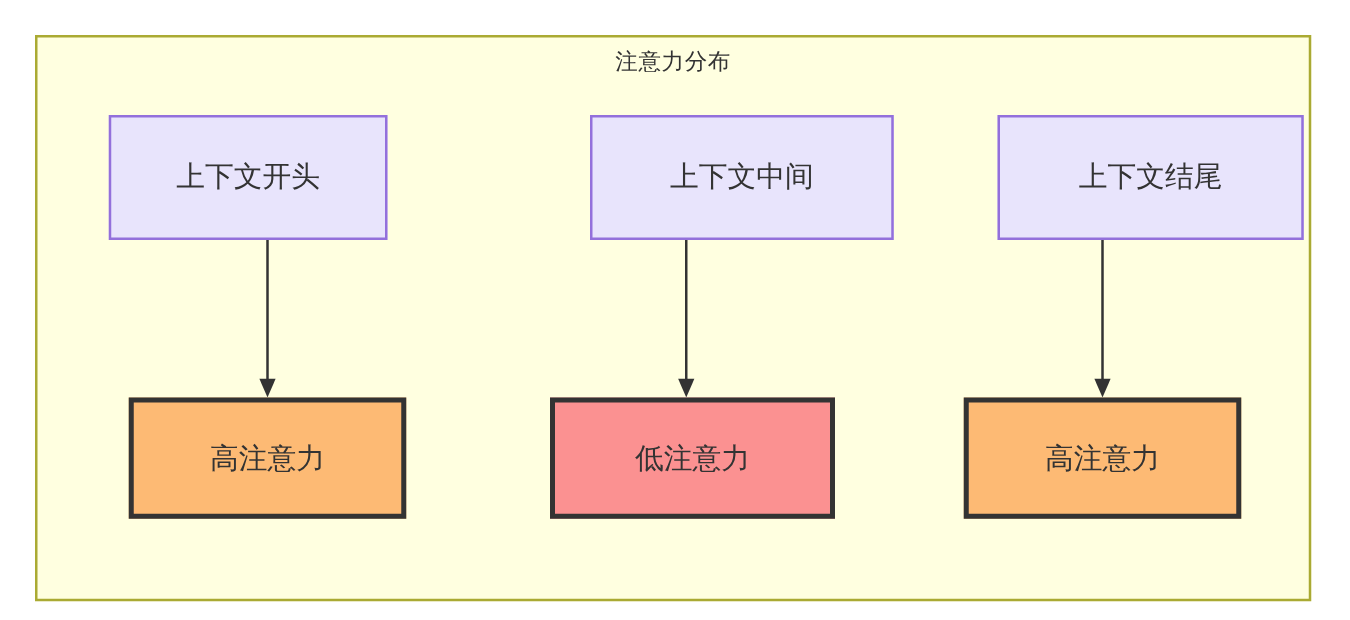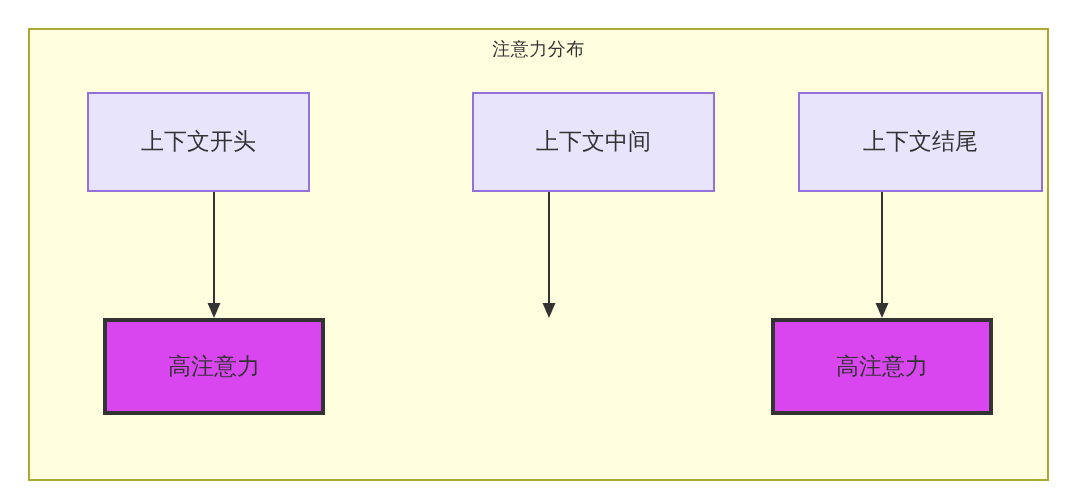--- a/index.html
+++ b/index.html
@@ -76,21 +76,21 @@
   .node.att {
     border: 4px solid #333333;
     width: 222px;
     height: 97px;
     top: 318px;
   }
   .node.att.col1 { left: 103px; }
   .node.att.col2 { left: 440px; width: 228px; }
   .node.att.col3 { left: 771px; width: 222px; }
 
-  .fill-green { background: #d946ef; }
+  .fill-green { background: #fdba74; }
   .fill-red   { background: #fb9191; }
 
   
   .arrow {
     position: absolute;
     top: 192px;
     width: 14px;
     height: 126px;
     pointer-events: none;
   }
@@ -131,16 +131,17 @@
 
   <div class="arrow col3">
     <svg width="14" height="126" viewBox="0 0 14 126">
       <line x1="7" y1="0" x2="7" y2="113" stroke="#333333" stroke-width="2"></line>
       <polygon points="7,126 0.5,111 13.5,111" fill="#333333"></polygon>
     </svg>
   </div>
 
   <div class="node att col1 fill-green">高注意力</div>
 
+  <div class="node att col2 fill-red">低注意力</div>
 
   <div class="node att col3 fill-green">高注意力</div>
 
 </div>
 
 </body></html>

